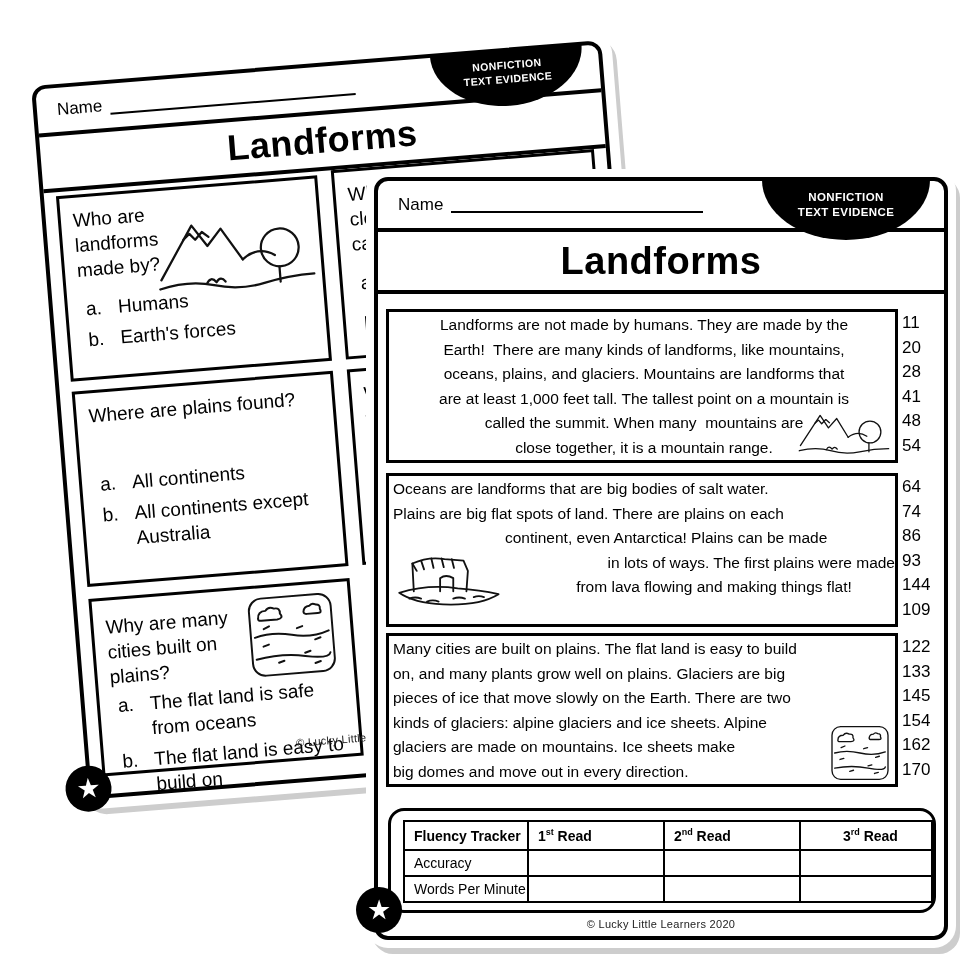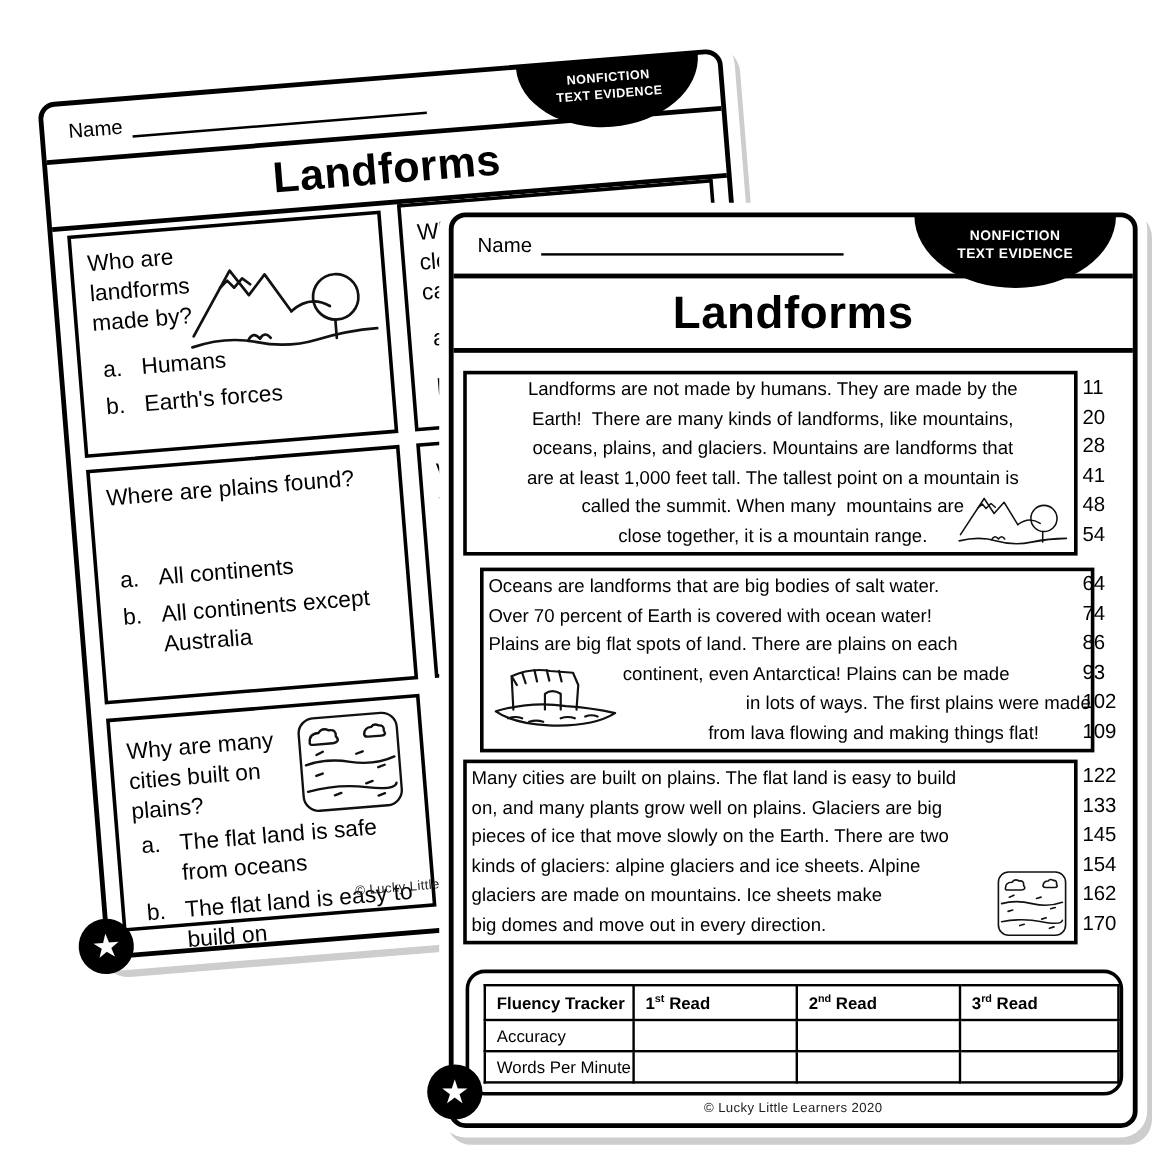--- a/index.html
+++ b/index.html
@@ -32,37 +32,37 @@
   .back-page .badge{right:16px;width:152px;height:55px;padding-top:8px;box-sizing:border-box;}
   .badge div{font-size:11.5px;font-weight:700;letter-spacing:.4px;line-height:1.3;}
   .back-page .badge div{font-size:10.5px;}
   
   .passage{position:absolute;left:8px;width:502px;border:3px solid #000;overflow:hidden;
            padding:1px 0 0 4px;box-sizing:content-box;}
   .p-line{font-size:15.5px;line-height:24.5px;white-space:pre;}
   .counts{position:absolute;left:524px;width:40px;font-size:17px;line-height:24.5px;
           text-align:left;padding-top:2px;}
   .pbox1{top:128px;height:147px;text-align:center;}
-  .pbox2{top:292px;height:147px;margin-left:14px;}
+  .pbox2{top:292px;height:147px;}
   .pbox3{top:452px;height:147px;}
   .c1{top:128px;} .c2{top:292px;} .c3{top:452px;}
   .p2-l4{padding-left:112px;} .p2-l5{padding-left:118px;text-align:right;} .p2-l6{padding-left:140px;text-align:center;}
   .pimg{position:absolute;}
   .pimg-mountain{right:4px;bottom:2px;}
   .pimg-iceberg{left:2px;bottom:2px;}
   .pimg-plains{right:5px;bottom:3px;}
   svg{display:block;}
   svg path,svg rect,svg circle{fill:none;stroke:#111;stroke-width:2.5;stroke-linecap:round;stroke-linejoin:round;}
   
   .fluency-wrap{position:absolute;left:10px;top:627px;width:530px;height:90px;
                 border:3.5px solid #000;border-radius:16px;padding:9px 0 0 12px;box-sizing:content-box;}
   table.fluency{border-collapse:collapse;}
   table.fluency td{border:2px solid #000;font-size:14px;padding:0 0 0 9px;vertical-align:middle;}
   table.fluency tr{height:26px;padding-left:21px;} table.fluency tr.hdr{height:29px;}
-  td.colw1{width:116px;} td.colw2{width:130px;} td.colw3{width:130px;} td.colw4{width:126px;}
+  td.colw1{width:116px;} td.colw2{width:130px;} td.colw3{width:130px;} td.colw4{width:126px;text-align:center;}
   .bold{font-weight:700;}
   sup{font-size:9px;}
   .footer{position:absolute;left:0;right:0;text-align:center;font-size:11px;letter-spacing:.3px;color:#222;}
   .front-page .footer{bottom:6px;}
   .back-page .footer{top:666px;}
   .star{position:absolute;width:46px;height:46px;background:#000;border-radius:50%;
         display:flex;align-items:center;justify-content:center;color:#fff;font-size:27px;z-index:6;}
   .front-page .star{left:-22px;top:706px;}
   .back-page .star{left:-26px;top:678px;}
   
@@ -257,41 +257,40 @@
       <div>11</div>
       <div>20</div>
       <div>28</div>
       <div>41</div>
       <div>48</div>
       <div>54</div>
     </div>
 
     <div class="passage pbox2">
       <div class="p-line">Oceans are landforms that are big bodies of salt water.</div>
-      <div class="p-line">Over 70 percent of Earth is covered with ocean water!</div>
       <div class="p-line">Plains are big flat spots of land. There are plains on each</div>
       <div class="p-line p2-l4">continent, even Antarctica! Plains can be made</div>
       <div class="p-line p2-l5">in lots of ways. The first plains were made</div>
       <div class="p-line p2-l6">from lava flowing and making things flat!</div>
       <div class="pimg pimg-iceberg">
         <svg width="126" height="76" viewBox="0 0 170 104">
           <path d="M30,62 L28,24 Q50,14 72,18 L98,20 L104,34 L102,62"></path>
           <path d="M28,24 l6,10 M40,20 l4,12 M54,17 l3,13 M68,17 l3,12 M82,18 l3,12"></path>
           <path d="M66,62 L66,44 Q74,38 84,44 L84,62"></path>
           <path d="M10,64 Q50,52 90,58 Q120,60 146,66 Q120,82 70,80 Q30,78 10,64 z"></path>
           <path d="M24,72 q8,-3 16,0 M48,76 q8,-3 16,0 M84,72 q8,-3 16,0 M112,70 q7,-3 14,0"></path>
         </svg>
       </div>
     </div>
     <div class="counts c2">
       <div>64</div>
       <div>74</div>
       <div>86</div>
       <div>93</div>
-      <div>102</div>
+      <div>144</div>
       <div>109</div>
     </div>
 
     <div class="passage pbox3">
       <div class="p-line">Many cities are built on plains. The flat land is easy to build</div>
       <div class="p-line">on, and many plants grow well on plains. Glaciers are big</div>
       <div class="p-line">pieces of ice that move slowly on the Earth. There are two</div>
       <div class="p-line">kinds of glaciers: alpine glaciers and ice sheets. Alpine</div>
       <div class="p-line">glaciers are made on mountains. Ice sheets make</div>
       <div class="p-line">big domes and move out in every direction.</div>

